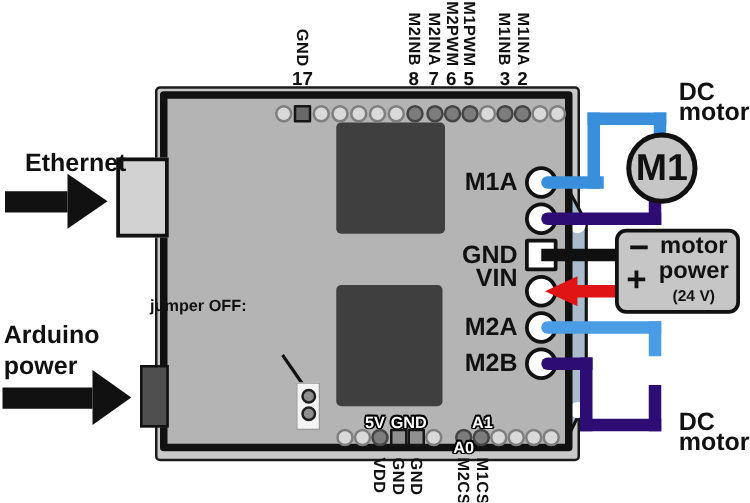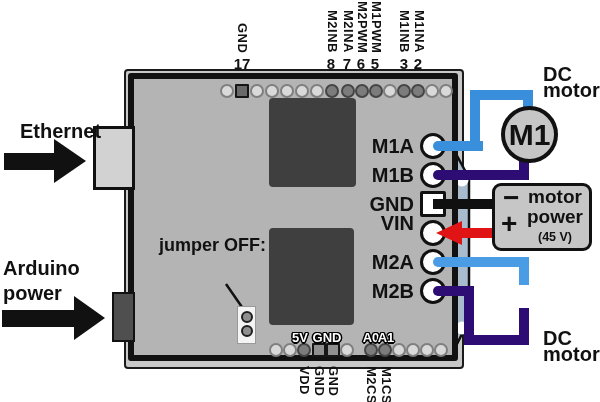--- a/index.html
+++ b/index.html
@@ -41,22 +41,22 @@
   .pbox{position:absolute;left:492px;top:183px;width:94px;height:62px;background:#c6c6c6;
         border:3.5px solid #111;border-radius:9px;}
   .sign{position:absolute;font-weight:700;font-size:28px;line-height:28px;}
   .pbox-text{position:absolute;left:30px;top:1px;width:60px;text-align:center;
              font-weight:700;font-size:19px;line-height:20px;}
   .pbox-volts{font-size:12.5px;line-height:16px;margin-top:2px;}
   .big-label{position:absolute;font-weight:700;font-size:20px;line-height:25px;}
   .blk-arrow-shaft{position:absolute;background:#111;}
   .blk-arrow-head{position:absolute;width:0;height:0;
                   border-top:22px solid transparent;border-bottom:22px solid transparent;}
-  .jnote{position:absolute;left:140px;top:238px;width:145px;text-align:center;
-         font-weight:700;font-size:18px;line-height:14px;}
+  .jnote{position:absolute;left:120px;top:238px;width:145px;
+         font-weight:700;font-size:13px;line-height:14px;}
   .jumper-body{position:absolute;left:237px;top:306px;width:17px;height:36px;
                background:#f4f4f4;border:1px solid #999;}
   .jumper-pin{position:absolute;width:8px;height:8px;border-radius:50%;
               background:#8f8f8f;border:2px solid #1f1f1f;}
 </style>
 </head>
 <body>
 
 <div id="stage">
 
@@ -118,21 +118,21 @@
   <span class="pnum" style="left:418px;">2</span>
 
   <span class="vtext" style="left:304px;top:366px;">VDD</span>
   <span class="vtext" style="left:319px;top:366px;">GND</span>
   <span class="vtext" style="left:333px;top:366px;">GND</span>
   <span class="vtext" style="left:371px;top:366px;">M2CS</span>
   <span class="vtext" style="left:386px;top:366px;">M1CS</span>
 
   <span class="silk" style="left:300px;">5V</span>
   <span class="silk" style="left:327px;">GND</span>
-  <span class="silk" style="left:371px;">A0</span>
+  <span class="silk" style="left:371px;margin-top:20px;">A0</span>
   <span class="silk" style="left:386px;">A1</span>
 
   <div class="jnote">
     <div>jumper OFF:</div>
   </div>
   <svg class="abs" style="left:222px;top:281px;" width="26" height="32">
     <line x1="4" y1="3" x2="22" y2="29" stroke="#111" stroke-width="2.5"></line>
   </svg>
   <div class="jumper-body"></div>
   <div class="jumper-pin" style="left:241px;top:311px;"></div>
@@ -146,21 +146,20 @@
   <div class="blk-arrow-head" style="left:54px;top:139px;border-left:32px solid #111;"></div>
 
   <div class="big-label" style="left:3px;top:256px;">
     <div>Arduino</div>
     <div>power</div>
   </div>
   <div class="blk-arrow-shaft" style="left:2px;top:310px;width:72px;height:17px;"></div>
   <div class="blk-arrow-head" style="left:74px;top:296px;border-left:31px solid #111;"></div>
 
   <span class="term-label" style="top:136px;">M1A</span>
-  <span class="term-label" style="top:165px;">M1B</span>
   <span class="term-label" style="top:194px;">GND</span>
   <span class="term-label" style="top:213px;">VIN</span>
   <span class="term-label" style="top:252px;">M2A</span>
   <span class="term-label" style="top:281px;">M2B</span>
 
   <div class="pad" style="top:133px;"></div>
   <div class="pad" style="top:162px;"></div>
   <div class="pad sq" style="top:191px;"></div>
   <div class="pad" style="top:220px;"></div>
   <div class="pad" style="top:249px;"></div>
@@ -198,17 +197,17 @@
     <div>DC</div>
     <div>motor</div>
   </div>
 
   <div class="pbox">
     <span class="sign" style="left:8px;top:-2px;">−</span>
     <span class="sign" style="left:6px;top:24px;">+</span>
     <div class="pbox-text">
       <div>motor</div>
       <div>power</div>
-      <div class="pbox-volts">(45 V)</div>
+      <div class="pbox-volts">(24 V)</div>
     </div>
   </div>
 
 </div>
 
 </body></html>

